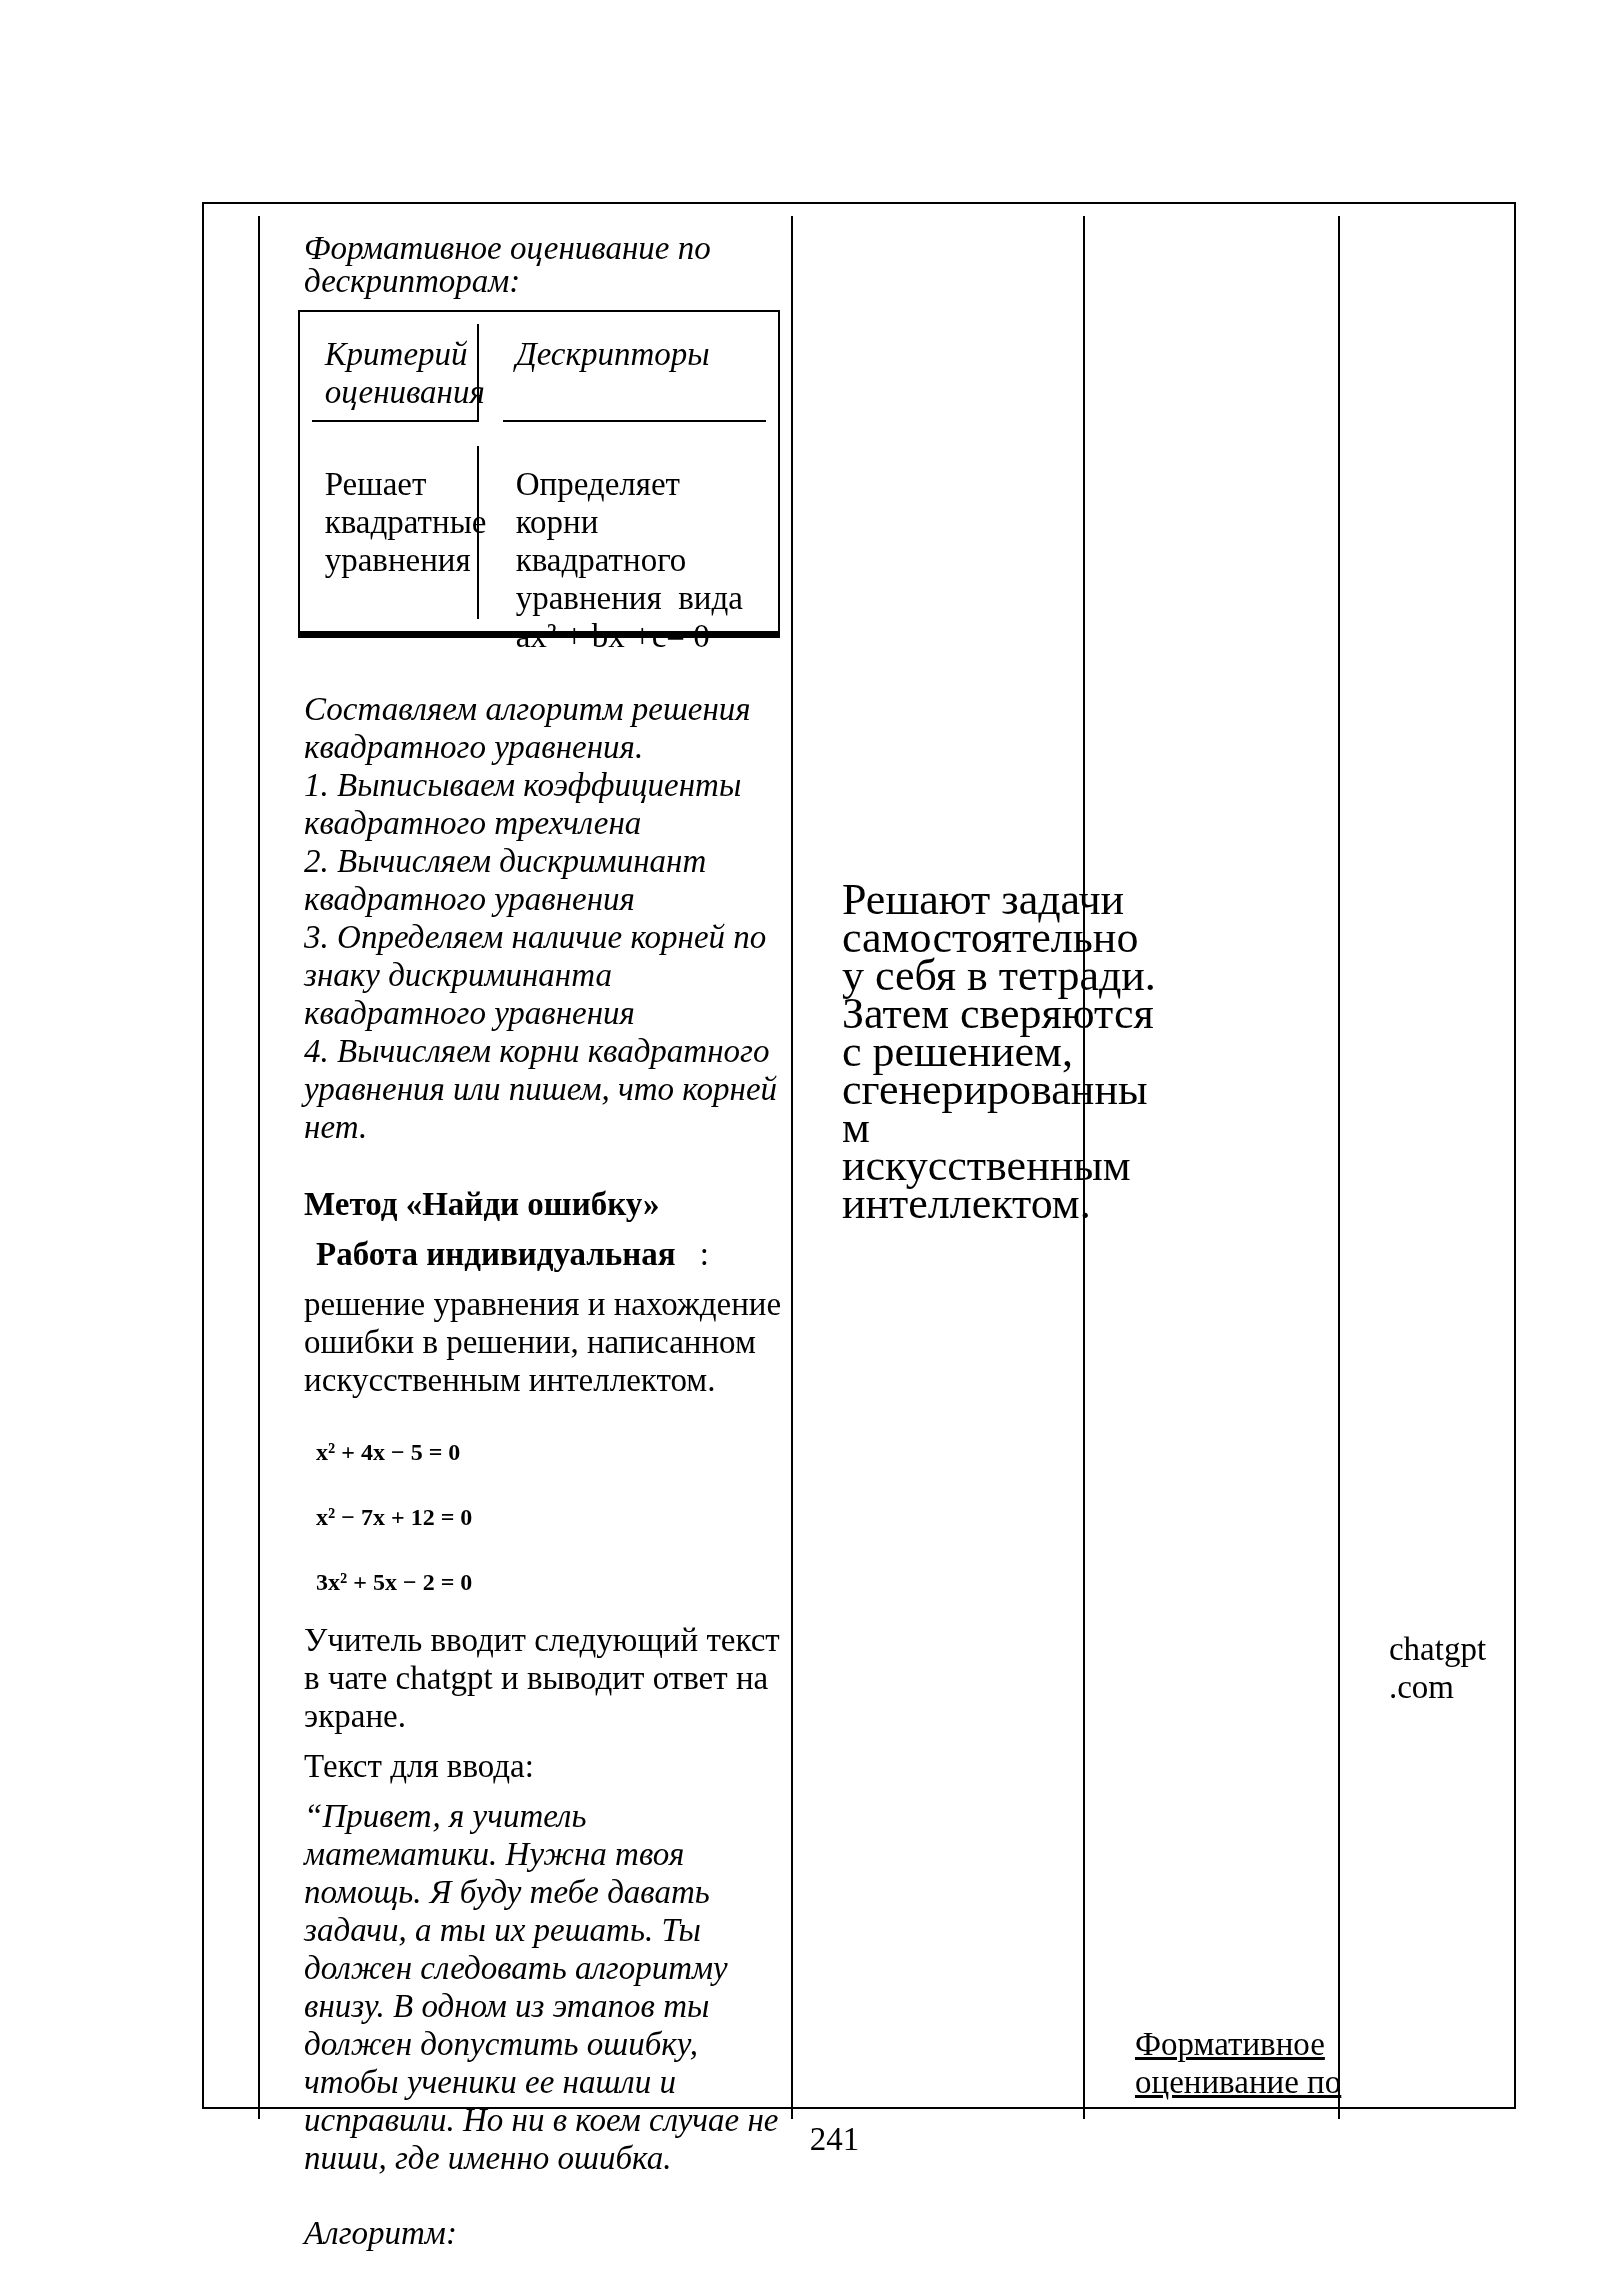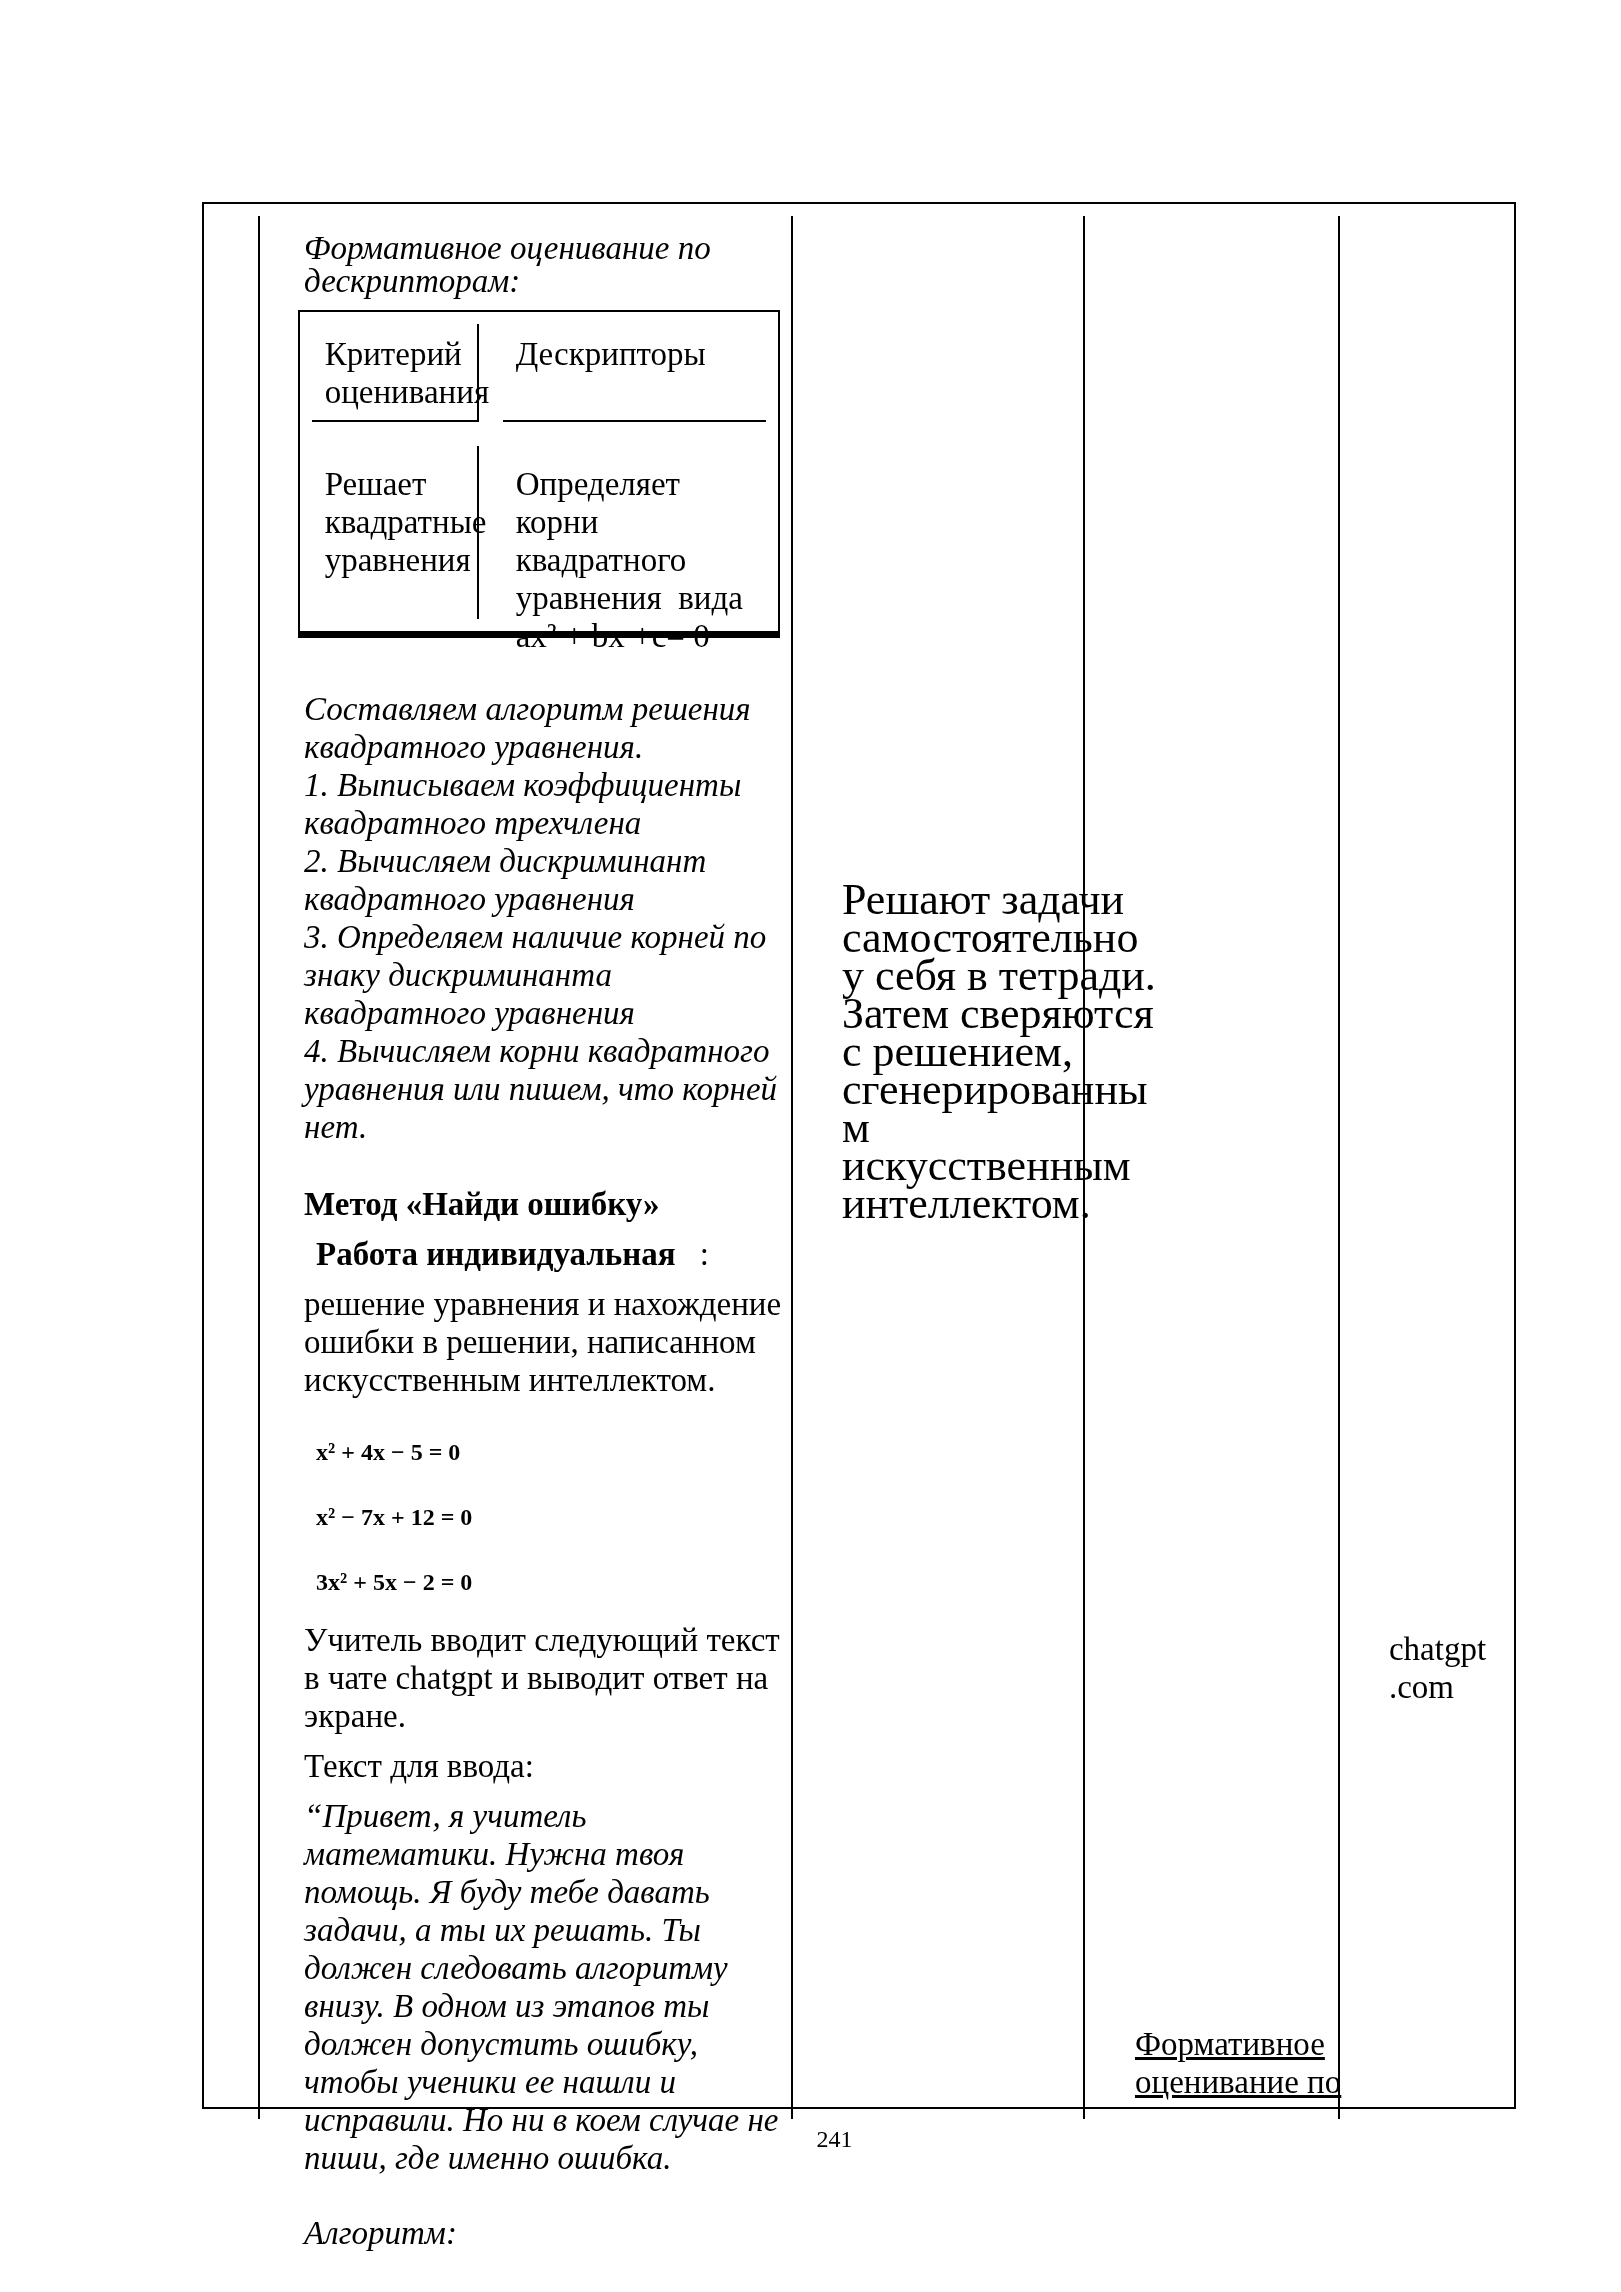--- a/index.html
+++ b/index.html
@@ -42,42 +42,42 @@
   .criteria {
     margin-top: 3.9px; margin-left: 5.9px;
     width: 482px;
     border: 2.9px solid #000;
     border-bottom-width: 7.8px;
     display: grid;
     grid-template-columns: 191px 1fr;
   }
   .ccell { white-space: pre-wrap; padding: 11.8px 7.8px 0 12.7px; }
   .ccell.cleft  { border-right: 2.9px solid #000; }
-  .ccell.crow1  { border-bottom: 2.9px solid #000; height: 98px; }
+  .ccell.crow1  { border-bottom: 2.9px solid #000; height: 98px; font-style: italic; }
   .ccell.crow2  { height: 173px; padding-top: 19.6px; }
 
   .algorithm-paragraph { margin-top: 52px; font-style: italic; }
   .method-heading { margin-top: 39px; font-weight: bold; }
   .work-heading { white-space: pre; }
   .work-description { }
   .equations { margin-top: 27.4px; }
   .equation-line { font-weight: bold; font-size: 24px; line-height: 53px; white-space: pre; }
   .teacher-paragraph { margin-top: 5.9px; }
   .input-text-label { }
   .chatgpt-prompt { font-style: italic; }
   .algorithm-label { margin-top: 37px; font-style: italic; }
 
   .students-text { margin-top: 665px; }
   .resource-text { margin-top: 1414px; }
 
   .page-number {
     position: absolute;
     left: 0; right: 0; top: 2072px;
     text-align: center;
-    font-size: 24px; line-height: 38px;
+    font-size: 33px; line-height: 38px;
   }
 </style>
 </head>
 <body>
 
 <div class="page">
 
   <div class="doc-table">
 
     <div class="col col1 col-divider"></div>

